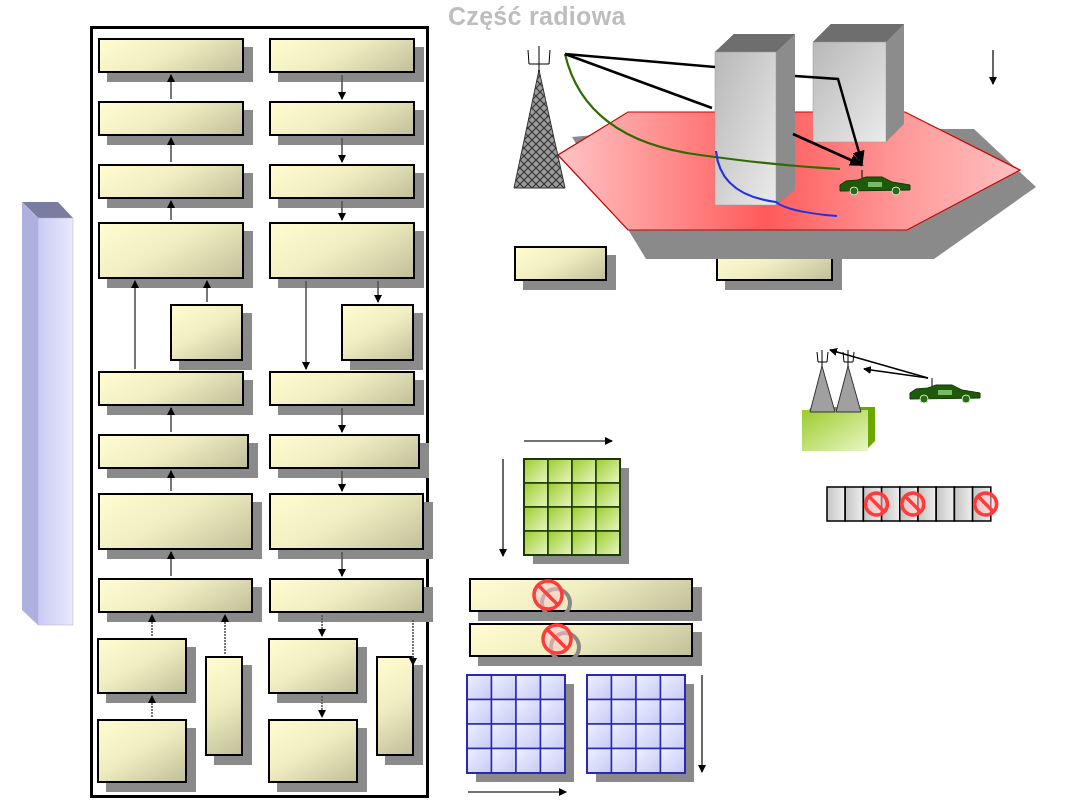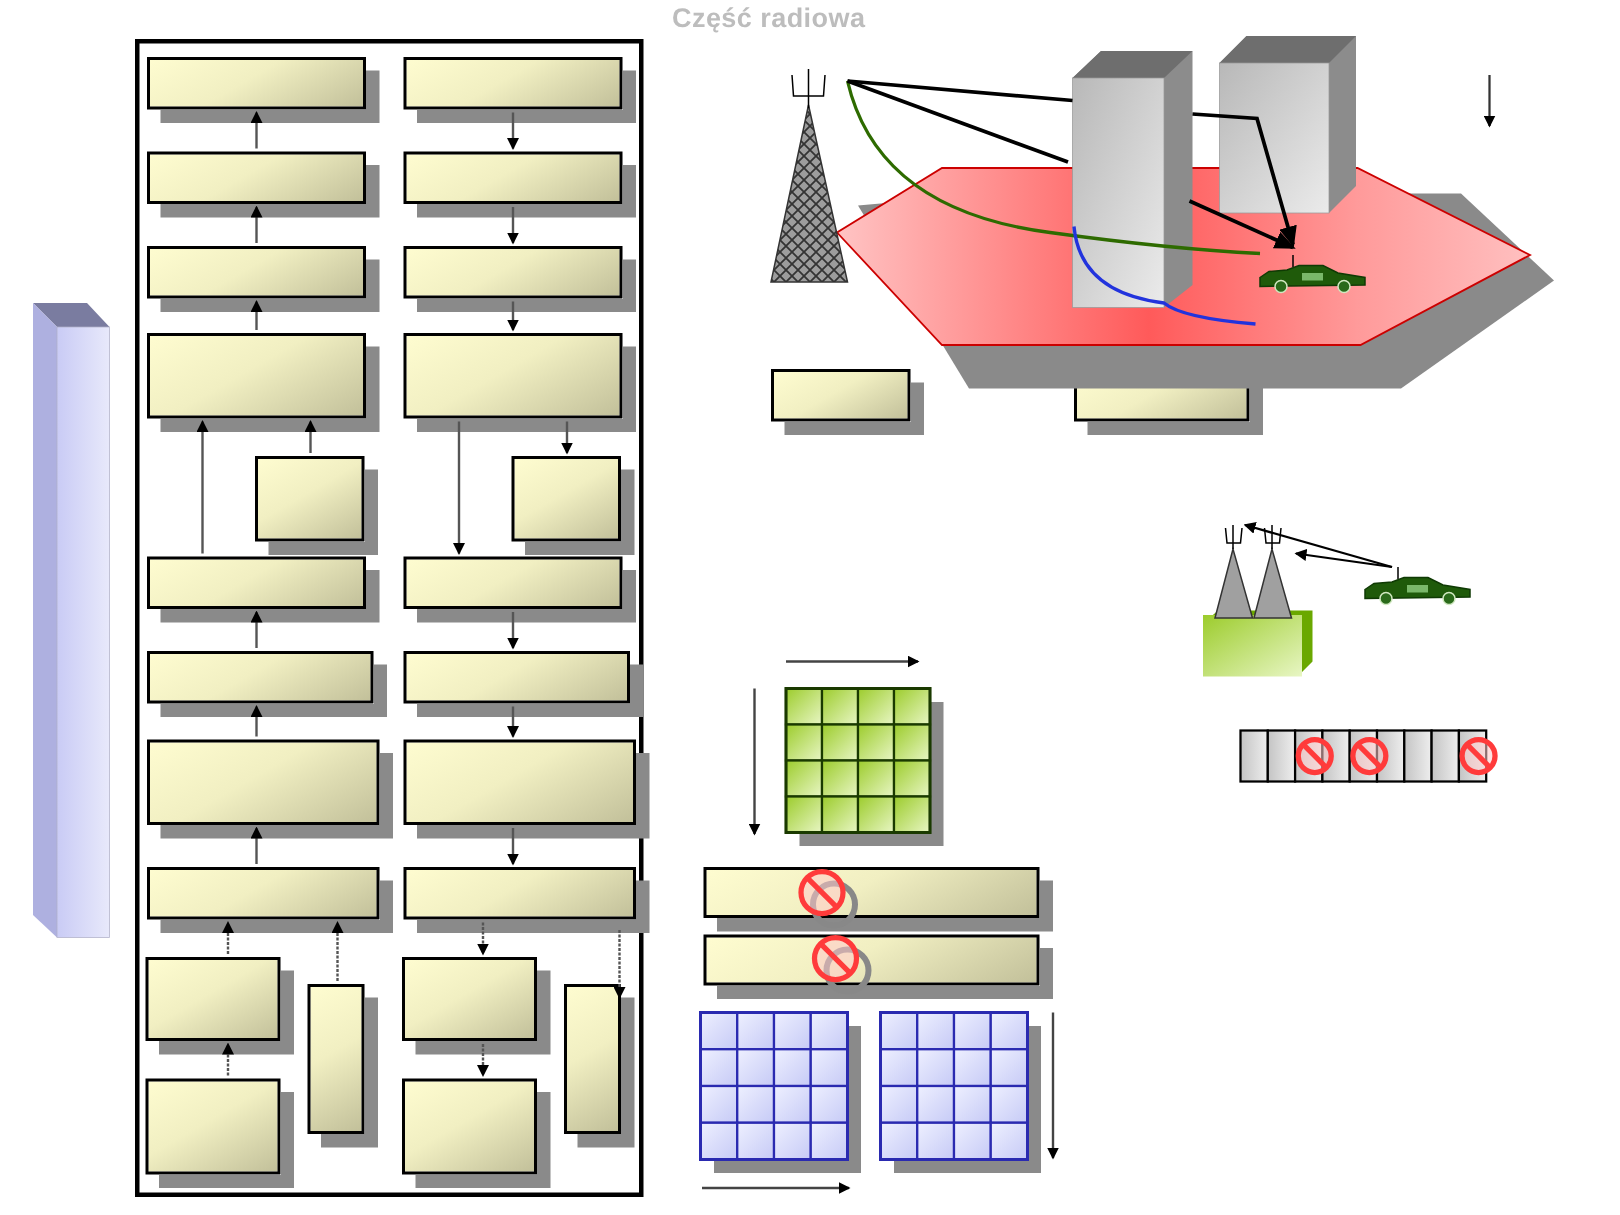--- a/index.html
+++ b/index.html
@@ -1,17 +1,17 @@
 <!DOCTYPE html>
 <html><head>
 <meta charset="utf-8">
 <style>
   html, body { margin:0; padding:0; background:#ffffff; }
   body { width:1080px; height:810px; position:relative; overflow:hidden; font-family:"Liberation Sans", sans-serif; }
-  .title { position:absolute; left:448px; top:2px; font-size:18px; font-weight:bold; color:#bdbdbd; letter-spacing:0.3px; }
+  .title { position:absolute; left:448px; top:2px; font-size:25px; font-weight:bold; color:#bdbdbd; letter-spacing:0.3px; }
   .frame { position:absolute; left:90px; top:26px; width:339px; height:772px; border:3px solid #000; box-sizing:border-box; background:transparent; }
   .blk { position:absolute; box-sizing:border-box; border:2px solid #000;
          background:linear-gradient(150deg,#fefcd0 0%,#f1efc2 45%,#c2c09a 100%);
          box-shadow:9px 9px 0 #8a8a8a; }
   svg { position:absolute; left:0; top:0; overflow:visible; }
 </style>
 </head>
 <body>
 
 <div class="title">Część radiowa</div>

